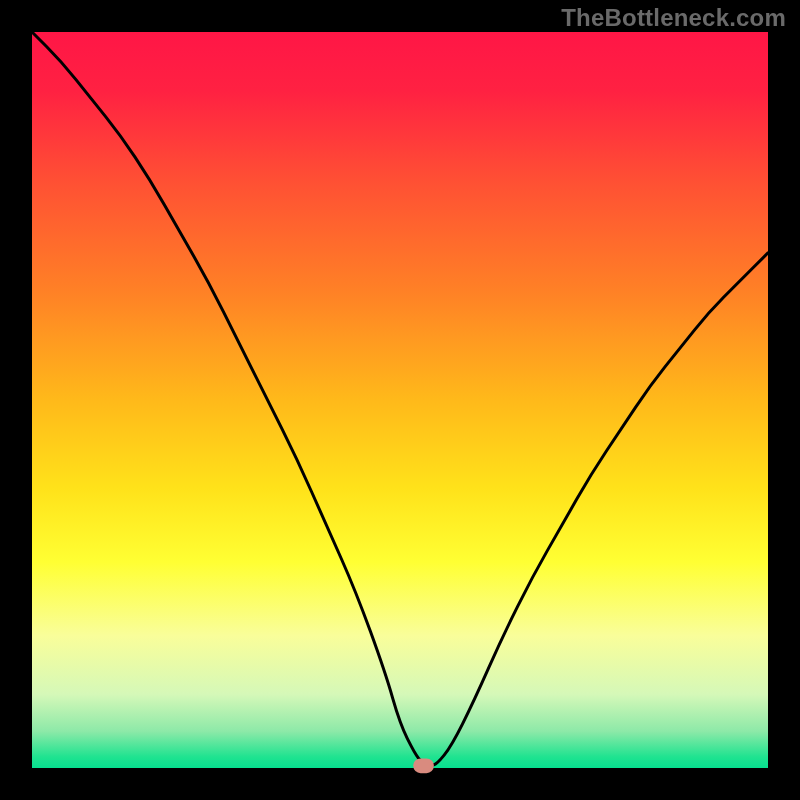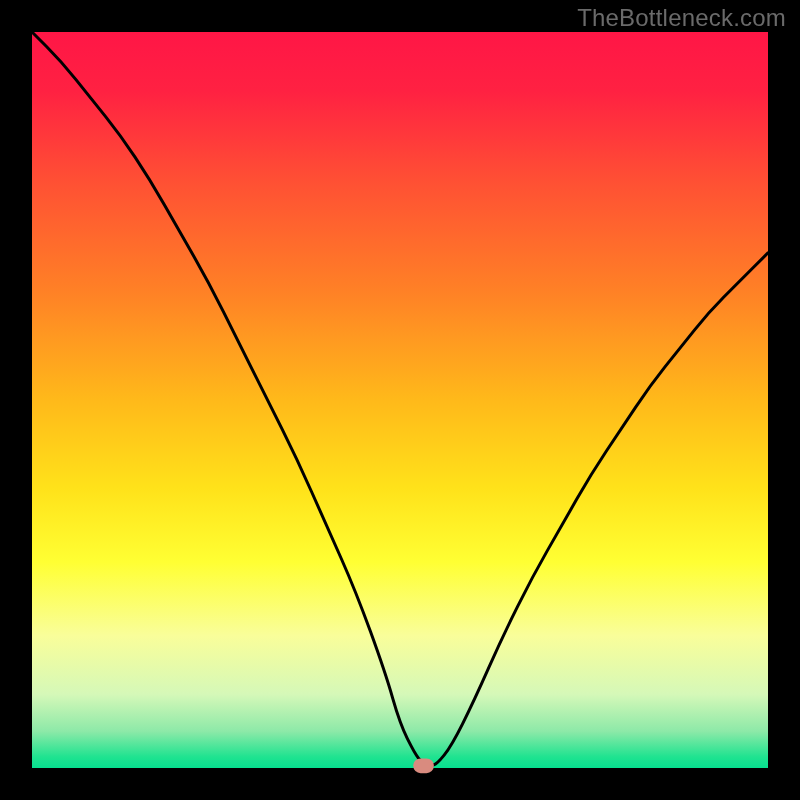--- a/index.html
+++ b/index.html
@@ -16,21 +16,21 @@
     width: 800px;
     height: 800px;
     background: #000000;
   }
   .watermark {
     position: absolute;
     top: 4px;
     right: 14px;
     color: #6a6a6a;
     font-size: 24px;
-    font-weight: 400;
+    font-weight: 700;
     letter-spacing: 0.2px;
     user-select: none;
   }
   svg {
     display: block;
   }
 </style>
 </head>
 <body>
 

